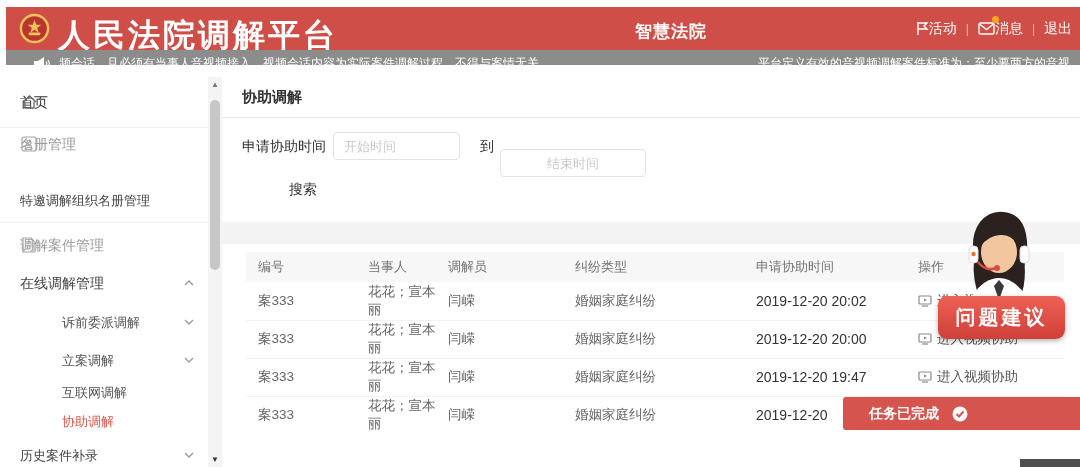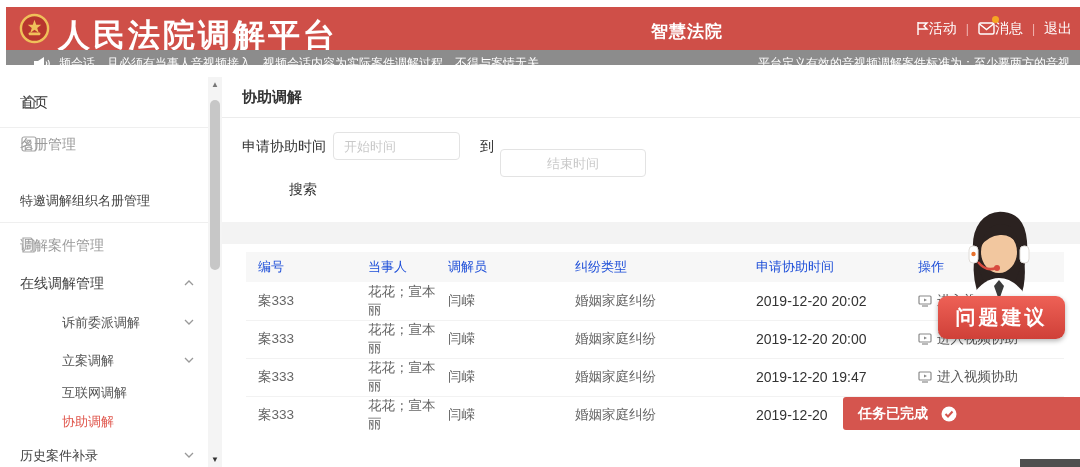--- a/index.html
+++ b/index.html
@@ -3,21 +3,21 @@
 <meta charset="utf-8">
 <style>
   * { margin:0; padding:0; box-sizing:border-box; }
   body { background:#fff; font-family:"Liberation Sans","DejaVu Sans",sans-serif; }
   .app { position:relative; width:1080px; height:467px; background:#fff; overflow:hidden; }
 
   
   .top-header { position:absolute; left:6px; right:0; top:7px; height:43px; background:#cf4f48; }
   .logo { position:absolute; left:13px; top:6px; width:31px; height:31px; }
   .app-title { position:absolute; left:52px; top:7px; color:#fff; font-size:32px; font-weight:bold; letter-spacing:3px; }
-  .center-title { position:absolute; left:629px; top:13px; color:#fff; font-size:17px; font-weight:bold; letter-spacing:1px;margin-left:16px; }
+  .center-title { position:absolute; left:629px; top:13px; color:#fff; font-size:17px; font-weight:bold; letter-spacing:1px; }
   .top-nav { position:absolute; right:8px; top:0; height:43px; display:flex; align-items:center; gap:9px; color:#fff; font-size:14px; }
   .nav-item { display:flex; align-items:center; cursor:pointer; position:relative; }
   .nav-sep { color:#f0b5b1; font-size:12px; }
   .badge-dot { position:absolute; right:24px; top:-4px; width:7px; height:7px; border-radius:50%; background:#f6a623; }
 
   
   .notice-bar { position:absolute; left:6px; right:0; top:50px; height:15px; background:#8c8c8c; color:#fff; font-size:12px; overflow:hidden; white-space:nowrap; }
   .notice-bar .sp-icon { position:absolute; left:27px; top:6px; }
   .notice-left { position:absolute; left:53px; top:0; line-height:27px; }
   .notice-right { position:absolute; left:752px; top:0; line-height:27px; }
@@ -51,38 +51,38 @@
   .f-start { left:111px; top:55px; width:127px; }
   .f-end { left:278px; top:72px; width:146px;text-align:center; }
   .pill-wrap { position:absolute; left:111px; top:95px; width:207px; height:31px; border:1px solid #e6e6e6; border-radius:16px; background:#fff; }
   .pill-wrap input { position:absolute; left:14px; top:0; width:160px; height:29px; border:none; outline:none; font-size:13px; color:#555; background:transparent; }
   .pill-wrap input::placeholder { color:#c9c9c9; }
   .pill-wrap .mag { position:absolute; right:14px; top:7px; cursor:pointer; }
   .gray-band { position:absolute; left:0; right:0; top:145px; height:22px; background:#f3f3f3; }
 
   .table-card { position:absolute; left:24px; right:16px; top:167px; bottom:12px; background:#fff; overflow:hidden; }
   table { width:100%; border-collapse:collapse; table-layout:fixed; margin-top:8px; }
-  th { height:30px; background:#f7f7f7; color:#1d4ed8; font-weight:normal; font-size:13px; text-align:left; }
+  th { height:30px; background:#f7f7f7; color:#737373; font-weight:normal; font-size:13px; text-align:left; }
   td { height:38px; font-size:13.5px; color:#666; }
   th:first-child, td:first-child { padding-left:12px; }
   tbody tr { border-top:1px solid #f2f2f2; }
   tbody tr:first-child { border-top:none; }
   td.t-time { color:#333; font-size:14px; }
   td.t-action { color:#555; cursor:pointer; }
   td.t-action svg { vertical-align:-2px; margin-right:5px; }
 
   
   .avatar { position:absolute; left:956px; top:208px; width:86px; height:94px; z-index:5; }
   .feedback-btn { position:absolute; left:938px; top:296px; width:127px; height:43px; z-index:6;
     background:linear-gradient(#ee6156,#cf4038); border:none; border-radius:9px; color:#fff;
     font-size:20px; font-weight:bold; letter-spacing:3px; font-family:inherit;
     box-shadow:0 2px 5px rgba(0,0,0,.3); cursor:pointer; }
   .toast { position:absolute; left:843px; top:397px; right:0; height:33px; z-index:7; background:#d5554e;
     border-radius:3px 0 0 3px; color:#fff; font-size:14px; font-weight:bold; display:flex; align-items:center;
-    padding-left:15px; gap:13px; }
+    padding-left:26px; gap:13px; }
   .corner-block { position:absolute; left:1020px; top:459px; width:60px; height:8px; background:#4f4f4f; }
 </style>
 </head>
 <body>
 
 <div class="app">
 
   <header class="top-header">
     <svg class="logo" viewBox="0 0 32 32">
       <circle cx="16" cy="16" r="15" fill="#b8362e"></circle>

